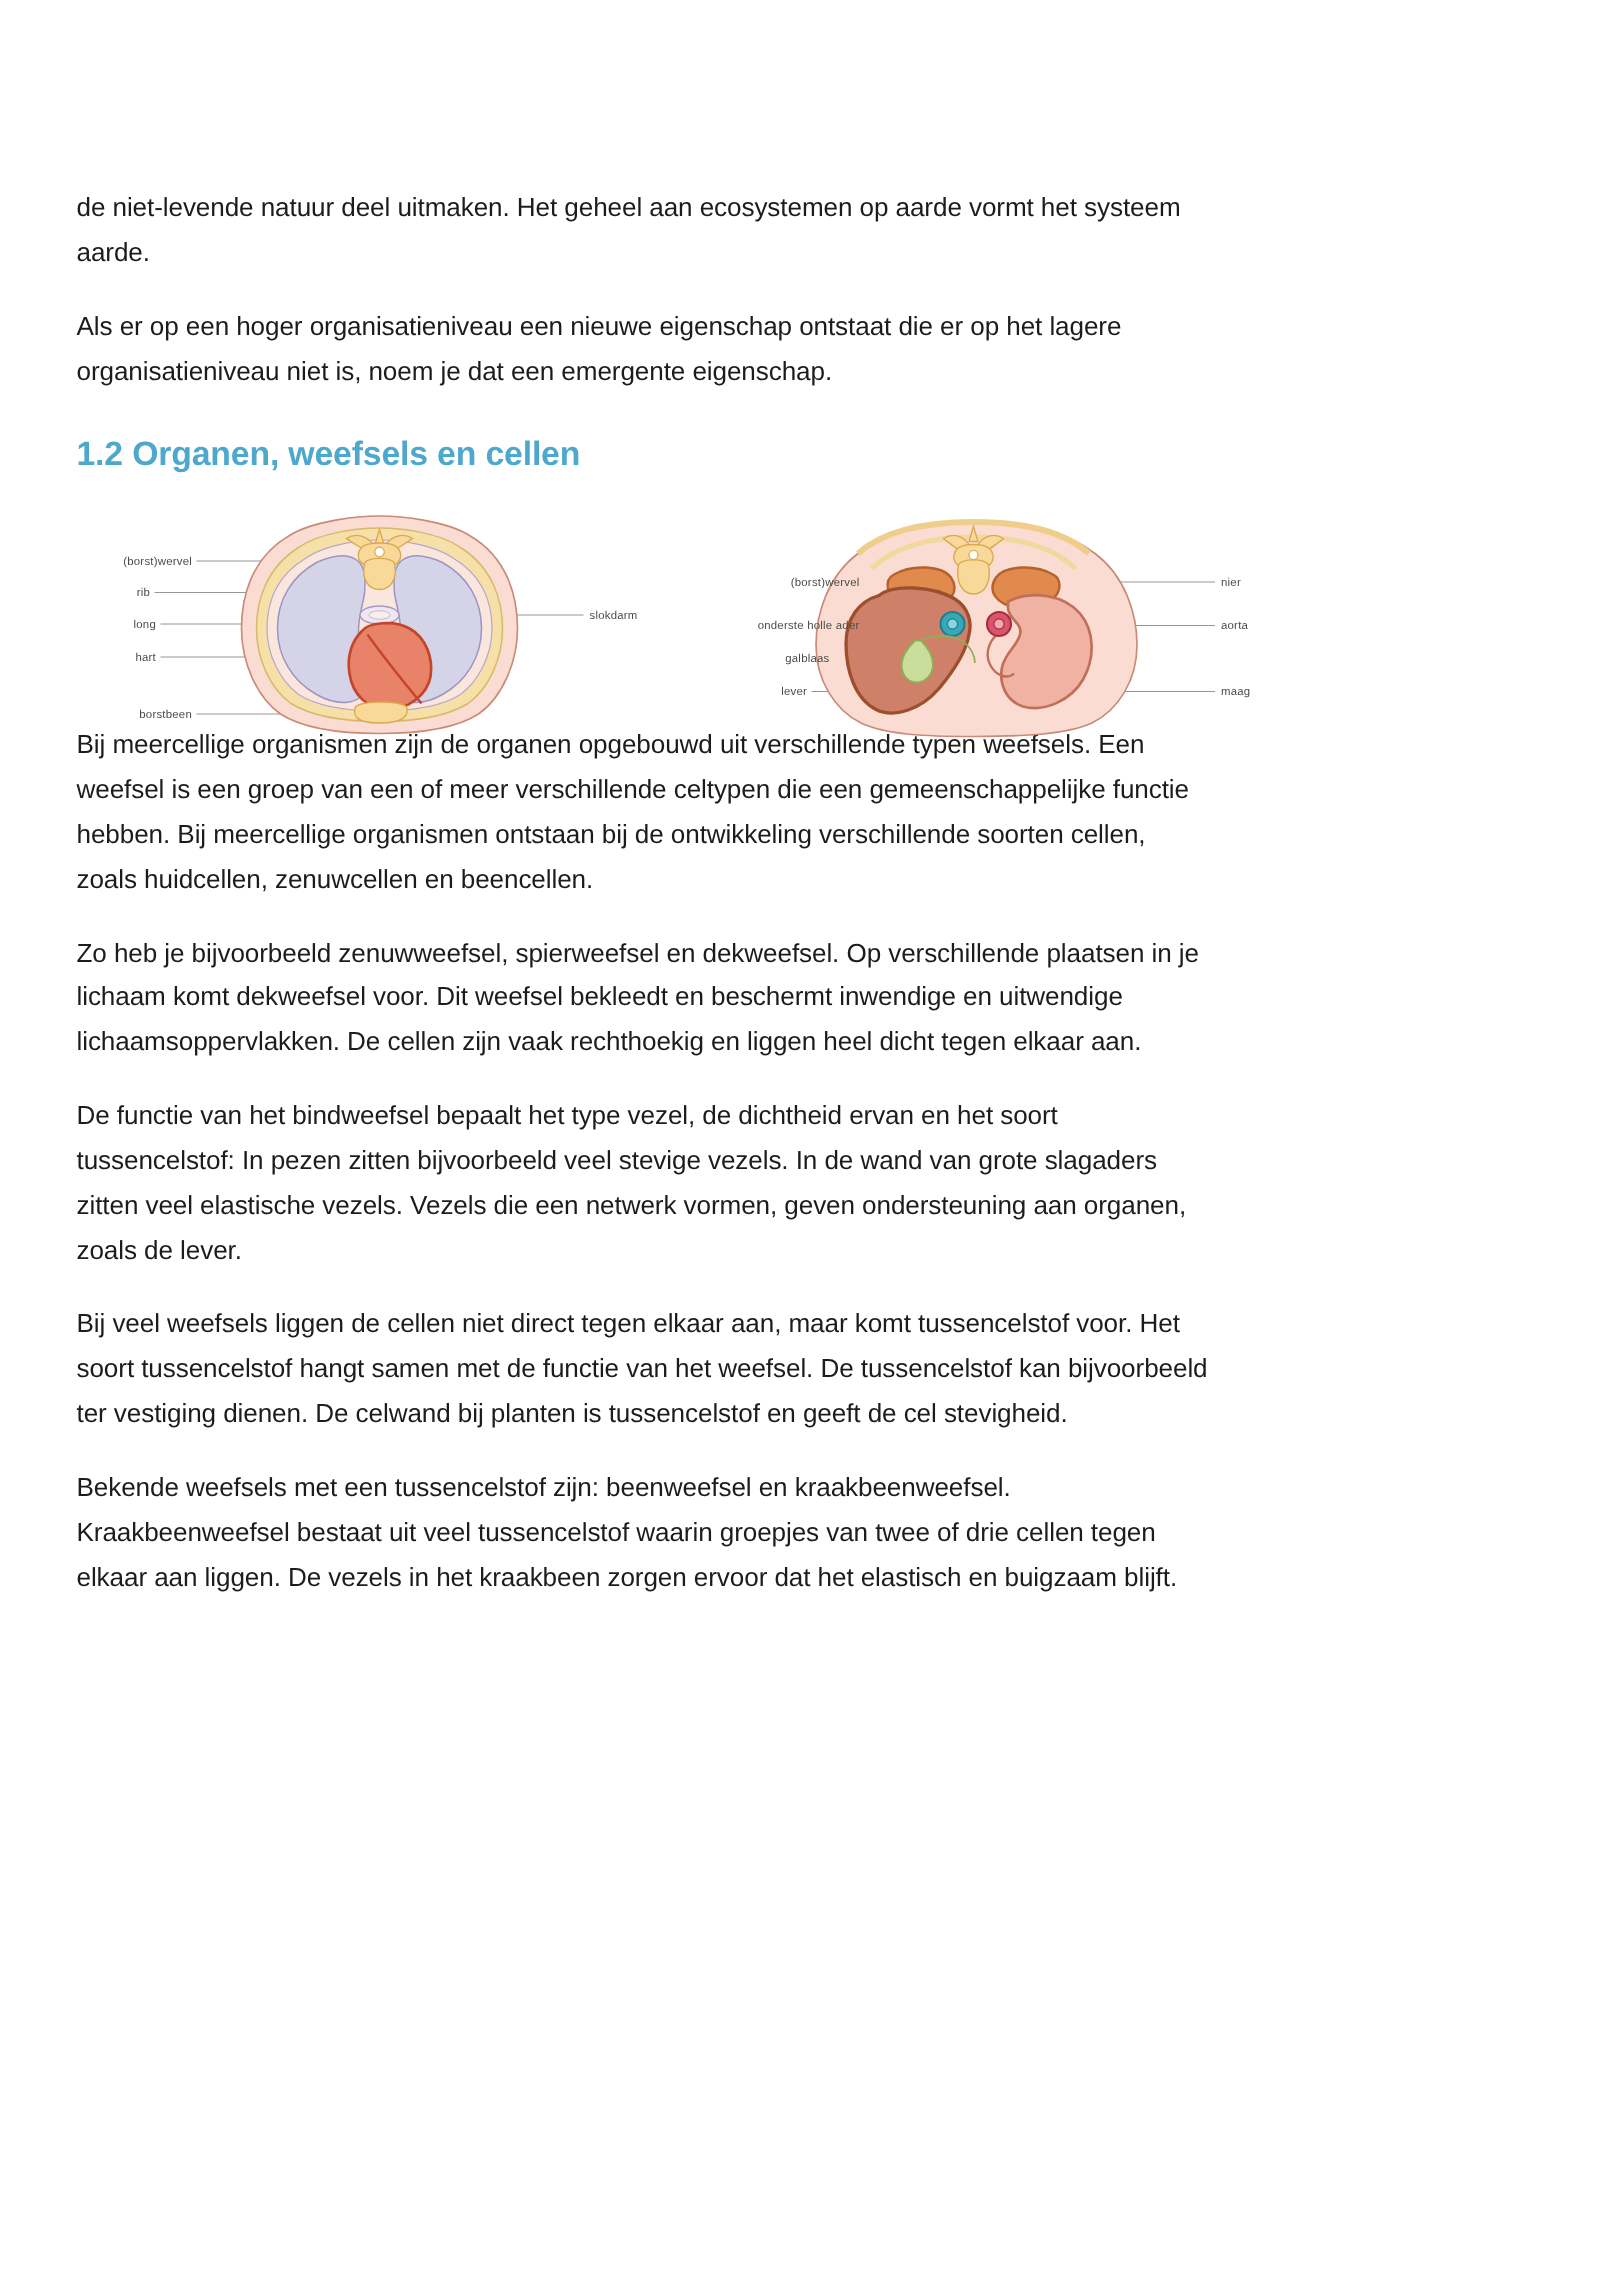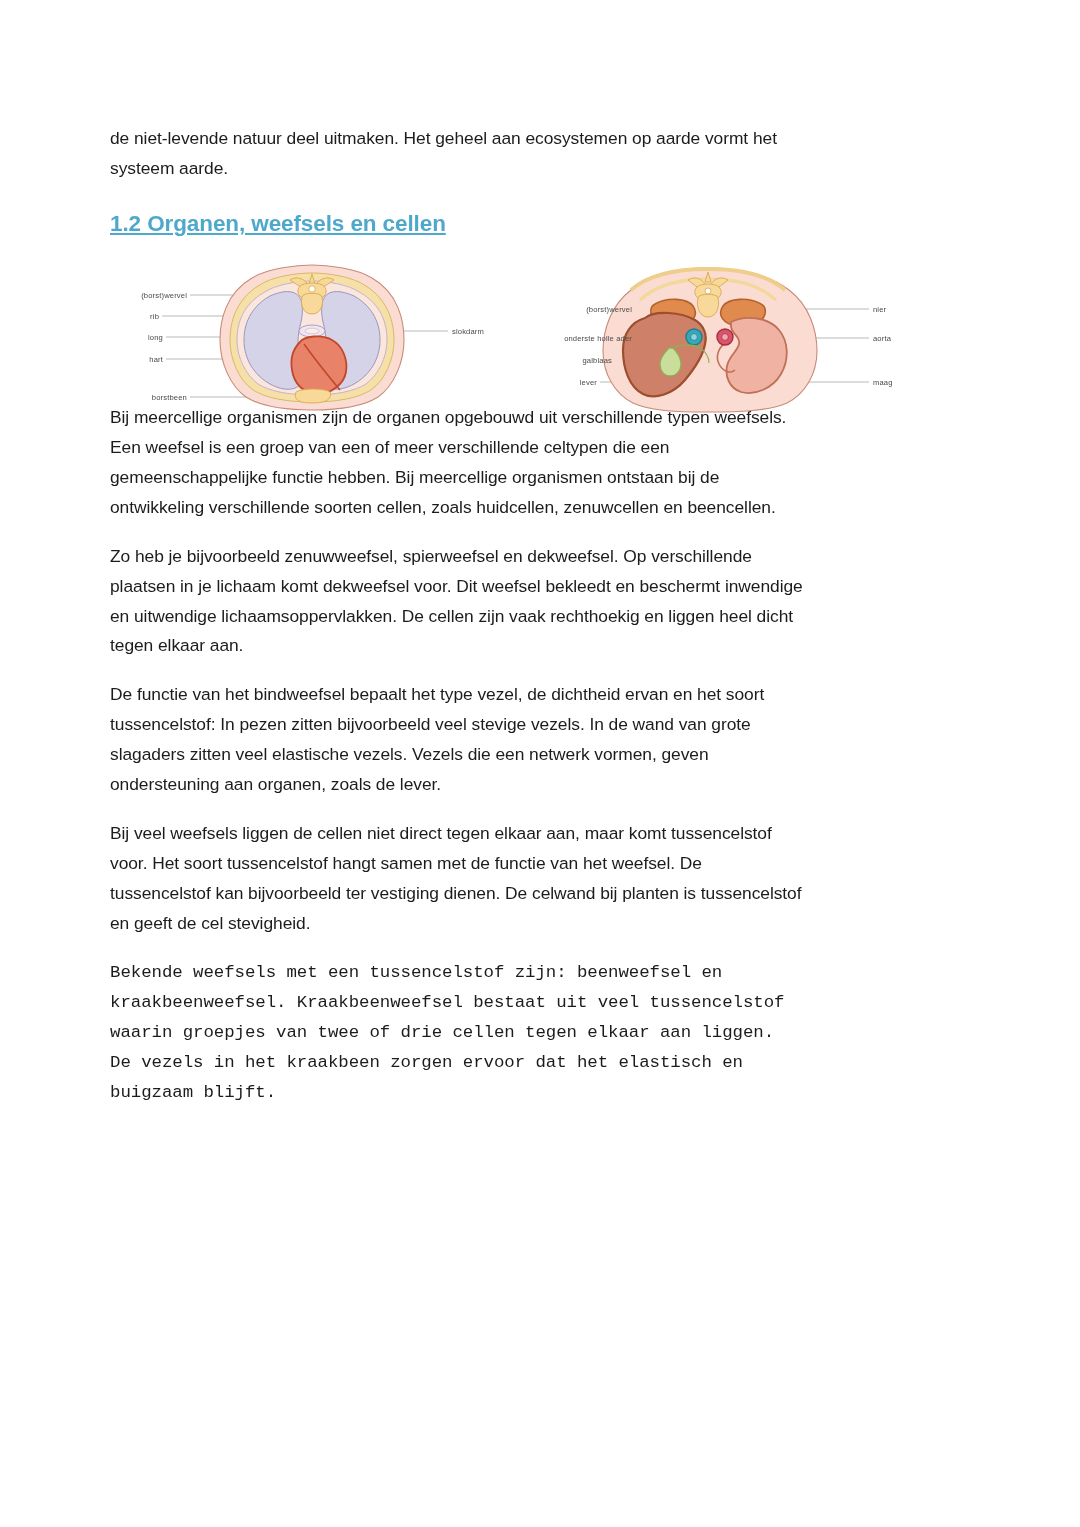--- a/index.html
+++ b/index.html
@@ -17,41 +17,40 @@
     overflow: hidden;
   }
 
   .page {
     position: absolute;
     left: 0; top: 0;
     width: 917px;
     height: 1527px;
     background: #ffffff;
     box-sizing: border-box;
-    padding: 124px 112px 0 110px;
+    padding: 124px 112px 0 51px;
   }
 
   .body-text {
     font-size: 17.4px;
     line-height: 1.72;
     color: #1c1c1c;
     margin: 0 0 19px 0;
     letter-spacing: -0.06px;
     max-width: 830px;
   }
-  .body-text:last-of-type { margin-bottom: 16px; font-family: Liberation Mono, monospace; }
+  .body-text:last-of-type { margin-bottom: 16px; }
 
   .section-heading {
     font-size: 22.5px;
     font-weight: bold;
     color: #4EA8CC;
     margin: 26px 0 10px 0;
     letter-spacing: -0.1px;
     line-height: 1.2;
-    text-decoration: underline;
   }
 
   
   .figure-block {
     position: relative;
     width: 830px;
     height: 148px;
     margin: 6px 0 8px -2px;
   }
   .figure {
@@ -77,20 +76,21 @@
     stroke-width: 0.6;
     fill: none;
   }
 </style>
 </head>
 <body>
 
 <div class="page">
 
   <p class="body-text">de niet-levende natuur deel uitmaken. Het geheel aan ecosystemen op aarde vormt het systeem aarde.</p>
+  <p class="body-text">Als er op een hoger organisatieniveau een nieuwe eigenschap ontstaat die er op het lagere organisatieniveau niet is, noem je dat een emergente eigenschap.</p>
 
   <h2 class="section-heading">1.2 Organen, weefsels en cellen</h2>
 
   <div class="figure-block">
 
     <div class="figure left">
       <svg viewBox="0 0 400 148" preserveAspectRatio="xMidYMid meet">
 
         <g>
           <line class="leader" x1="78" y1="31" x2="200" y2="31"></line>

